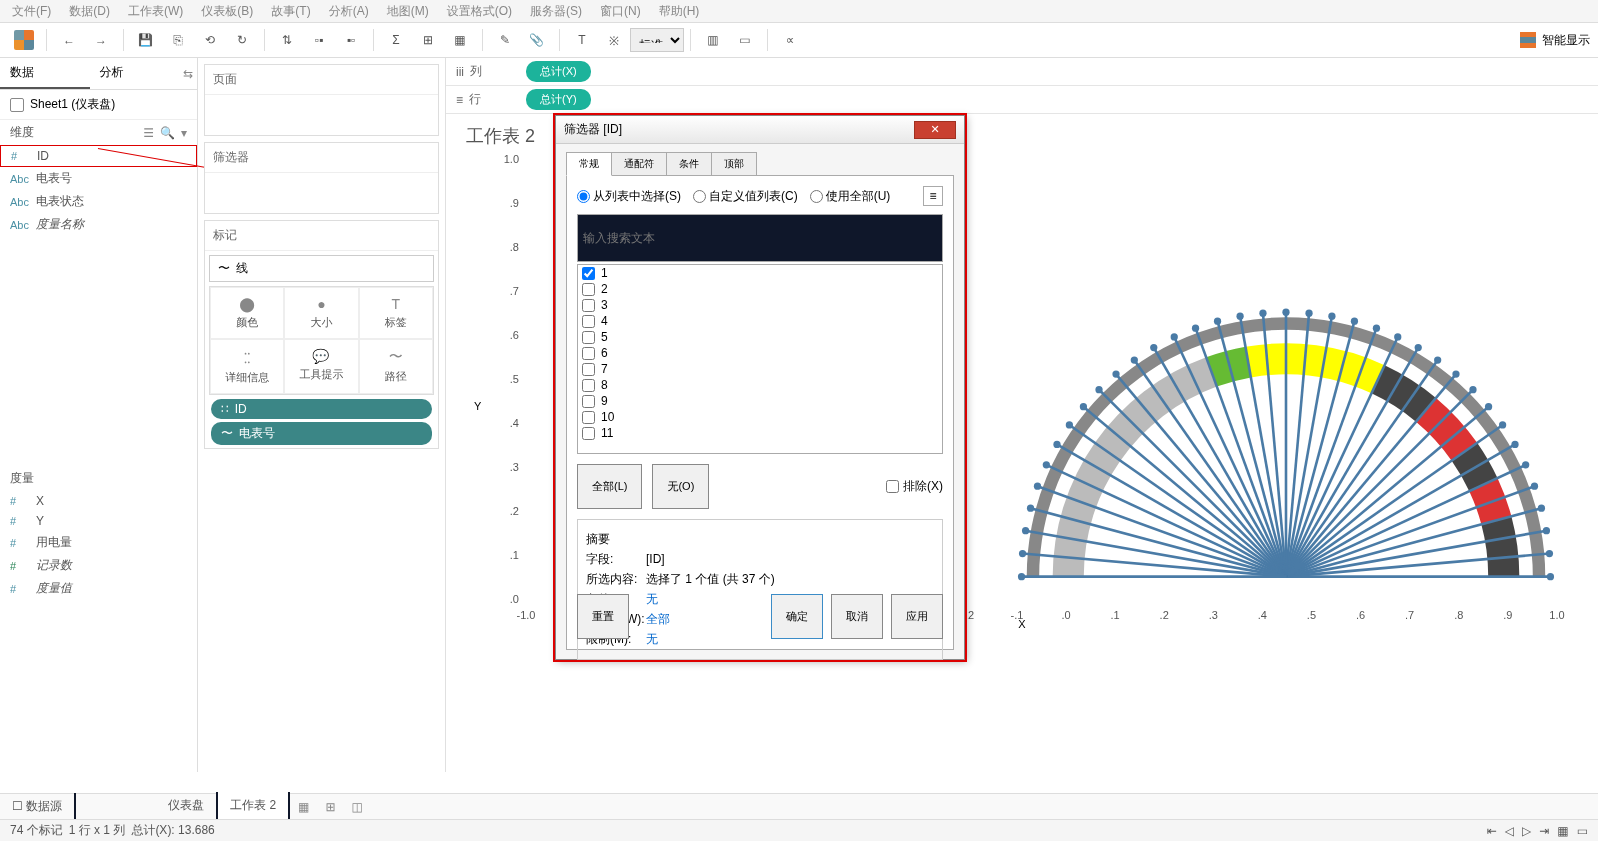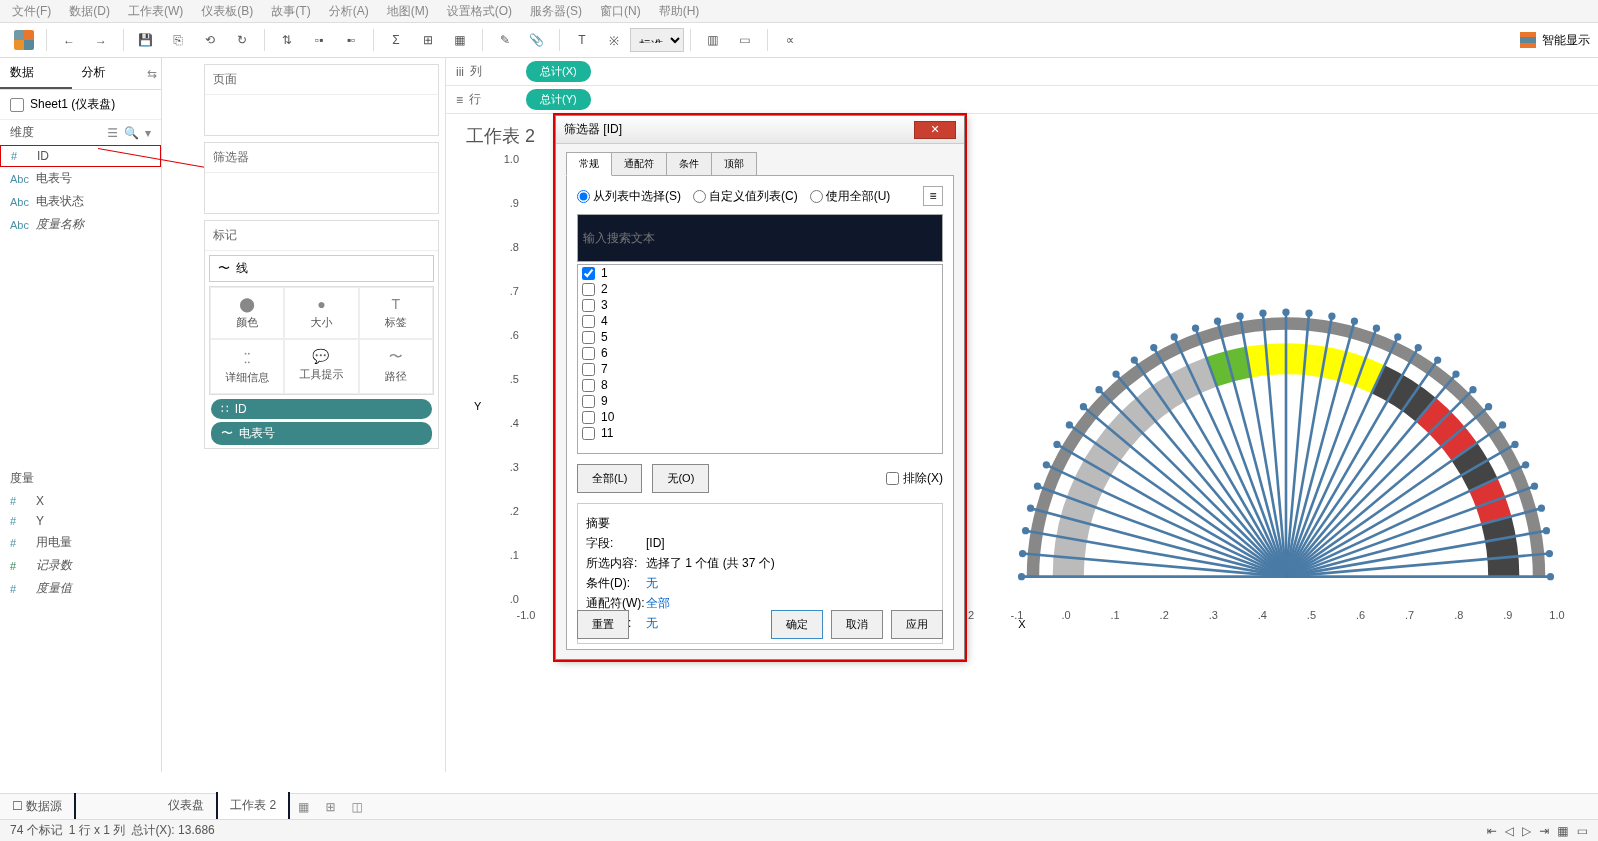--- a/index.html
+++ b/index.html
@@ -12,21 +12,21 @@
 
 .toolbar { height: 36px; border-top: 1px solid #ddd; border-bottom: 1px solid #ddd; display: flex; align-items: center; padding: 0 8px; }
 .toolbar .tool { width: 28px; height: 28px; display: flex; align-items: center; justify-content: center; margin: 0 2px; color: #555; cursor: pointer; }
 .toolbar .sep { width: 1px; height: 22px; background: #ddd; margin: 0 6px; }
 .toolbar select { height: 24px; border: 1px solid #ccc; padding: 8px 4px; }
 .toolbar .logo { width: 20px; height: 20px; background: conic-gradient(#e8762d 0deg 90deg,#5b879b 90deg 180deg,#eb912c 180deg 270deg,#7199a6 270deg 360deg); border-radius: 2px; }
 .toolbar .showme { margin-left: auto; display: flex; align-items: center; gap: 6px; }
 .toolbar .showme-icon { width: 16px; height: 16px; background: linear-gradient(#e8762d 33%, #5b879b 33% 66%, #e8762d 66%); }
 
 
-.side { position: absolute; left: 0; top: 58px; width: 162px; height: 714px; border-right: 1px solid #ddd; }
+.side { position: absolute; left: 0; top: 58px; width: 198px; height: 714px; border-right: 1px solid #ddd; }
 .tabs { display: flex; border-bottom: 1px solid #ddd; }
 .tab { flex: 1; padding: 6px 10px; cursor: pointer; text-align: left; }
 .tab.active { border-bottom: 2px solid #555; font-weight: normal; }
 .tab-ctrl { width: 18px; display: flex; align-items: center; justify-content: center; color: #888; }
 .ds { padding: 6px 10px; display: flex; align-items: center; gap: 6px; border-bottom: 1px solid #eee; }
 .ds-icon { width: 14px; height: 14px; border: 1px solid #888; border-radius: 2px; }
 .sect-head { display: flex; align-items: center; padding: 4px 10px; font-size: 11px; color: #555; }
 .sect-head .tools { margin-left: auto; display: flex; gap: 6px; color: #888; }
 .field-row { display: flex; align-items: center; padding: 3px 10px; gap: 6px; cursor: pointer; }
 .field-row.highlighted { border: 1px solid #d00; }
@@ -87,21 +87,21 @@
 .dlg-tab.active { background: #fff; border-bottom: 1px solid #fff; position: relative; z-index: 2; }
 .dlg-tabcontent { border: 1px solid #aaa; margin: -1px 10px 10px 10px; background: #fff; padding: 10px; height: 475px; position: relative; }
 .dlg-radios { display: flex; gap: 12px; align-items: center; margin-bottom: 8px; font-size: 11px; }
 .dlg-radios label { display: flex; align-items: center; gap: 3px; }
 .dlg-menu-btn { margin-left: auto; width: 20px; height: 20px; border: 1px solid #aaa; display: flex; align-items: center; justify-content: center; }
 .dlg-search { width: 100%; border: 1px solid #aaa; padding: 16px 5px; background: #0f172a; color: #888; margin-bottom: 2px; }
 .dlg-list { border: 1px solid #aaa; height: 190px; overflow-y: scroll; background: #fff; }
 .dlg-item { display: flex; align-items: center; padding: 1px 4px; gap: 6px; font-size: 11px; }
 .dlg-item input { margin: 0; }
 .dlg-btns { display: flex; gap: 10px; margin: 10px 0; align-items: center; }
-.dlg-btn { padding: 6px 14px; border: 1px solid #888; background: #f0f0f0; cursor: pointer; font-size: 11px; }
+.dlg-btn { padding: 14px 14px; border: 1px solid #888; background: #f0f0f0; cursor: pointer; font-size: 11px; }
 .dlg-exclude { margin-left: auto; display: flex; align-items: center; gap: 4px; font-size: 11px; }
 .dlg-summary { border: 1px solid #ccc; padding: 8px; font-size: 11px; }
 .dlg-summary div { margin: 3px 0; }
 .dlg-summary .lbl { display: inline-block; width: 60px; }
 .dlg-summary .link { color: #06c; cursor: pointer; }
 .dlg-footer { position: absolute; left: 10px; right: 10px; bottom: 10px; display: flex; gap: 8px; }
 .dlg-footer .dlg-btn.primary { border: 1px solid #3b8cc7; }
 .dlg-footer .spacer { flex: 1; }
 
 

